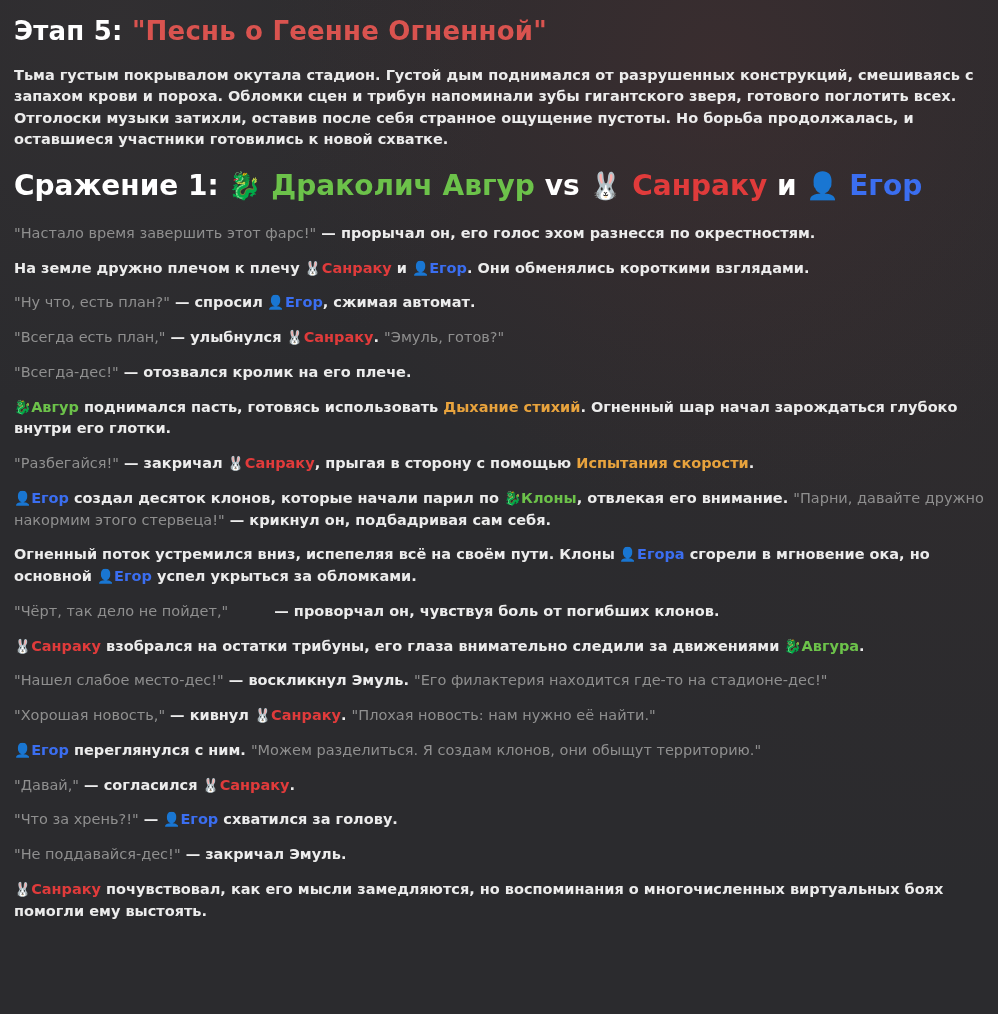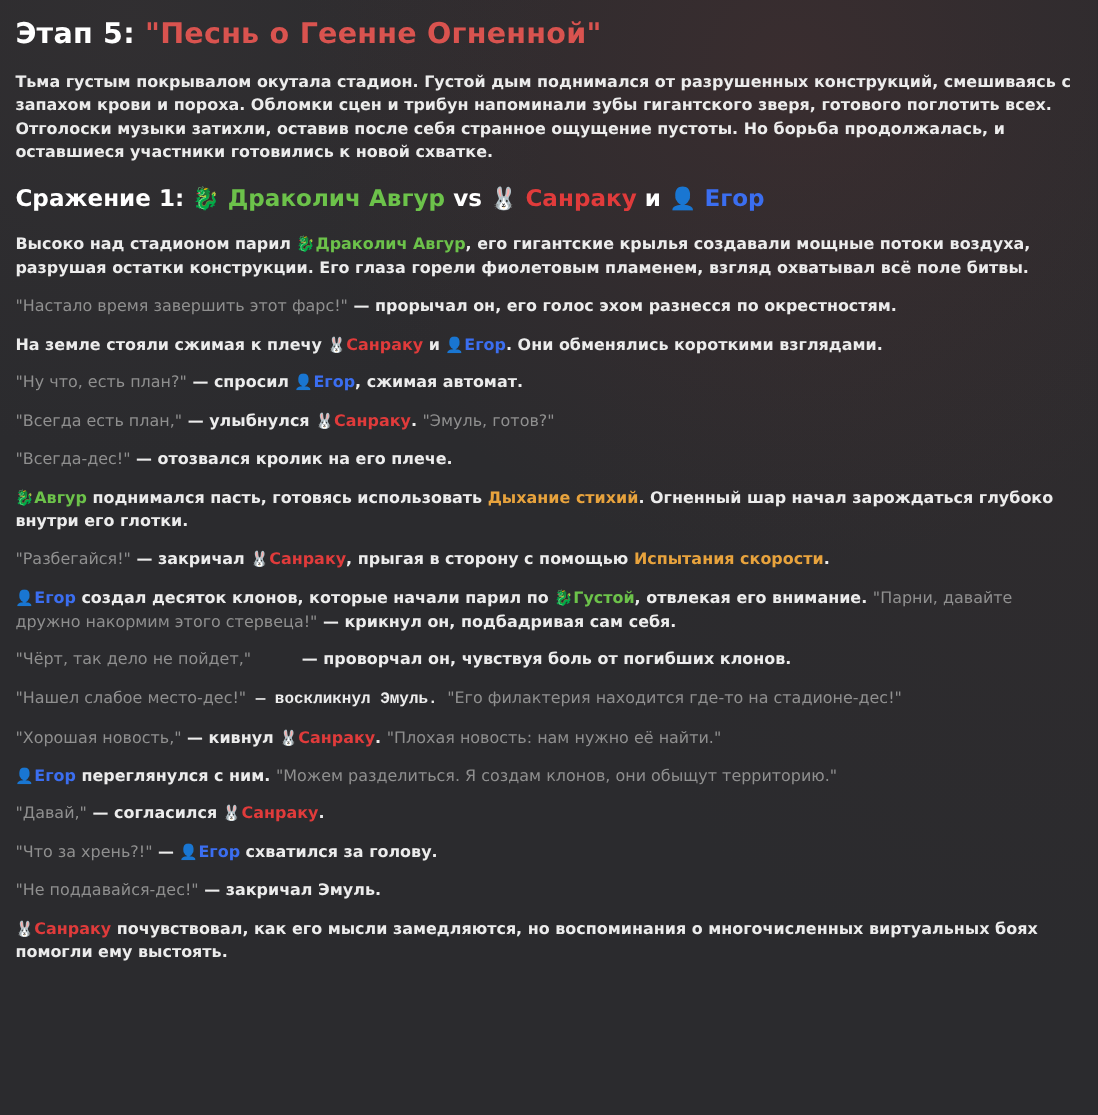--- a/index.html
+++ b/index.html
@@ -35,21 +35,21 @@
   h1.stage-title .title-quote {
     color: #d9534f;
   }
   p.intro {
     margin: 0 0 14px 0;
     font-weight: bold;
     color: #ececec;
     line-height: 1.48;
   }
   h2.battle-title {
-    font-size: 21px;
+    font-size: 28px;
     font-weight: bold;
     margin: 0 0 16px 0;
     color: #ffffff;
   }
   .line {
     margin: 0 0 13px 0;
   }
   .line.bold {
     font-weight: bold;
     color: #ececec;
@@ -87,31 +87,32 @@
     <span class="nm-avgur">Драколич Авгур</span>
     <span class="vs">vs</span>
     <span class="emoji">🐰</span>
     <span class="nm-sanraku">Санраку</span>
     <span class="conj">и</span>
     <span class="emoji">👤</span>
     <span class="nm-egor">Егор</span>
   </h2>
 
   <div id="story-body">
-      <p class="line bold"><span>Высоко над стадионом парил </span><span class="emoji">🐉</span><span class="nm-avgur">Драколич Авгур</span><span>, его гигантские крылья создавали мощные потоки воздуха, разрушая остатки конструкции. Его глаза горели фиолетовым пламенем, взгляд охватывал всё поле битвы.</span></p>
       <p class="line quote"><span class="inline-quote">"Настало время завершить этот фарс!"</span><span style="font-weight: bold; color: rgb(236, 236, 236);"> — прорычал он, его голос эхом разнесся по окрестностям.</span></p>
-      <p class="line bold"><span>На земле стояли сжимая к плечу </span><span class="emoji">🐰</span><span class="nm-sanraku">Санраку</span><span> и </span><span class="emoji">👤</span><span class="nm-egor">Егор</span><span>. Они обменялись короткими взглядами.</span></p>
+      <p class="line bold"><span>На земле дружно плечом к плечу </span><span class="emoji">🐰</span><span class="nm-sanraku">Санраку</span><span> и </span><span class="emoji">👤</span><span class="nm-egor">Егор</span><span>. Они обменялись короткими взглядами.</span></p>
       <p class="line quote"><span class="inline-quote">"Ну что, есть план?"</span><span style="font-weight: bold; color: rgb(236, 236, 236); text-align: right;"> — спросил </span><span class="emoji">👤</span><span class="nm-egor">Егор</span><span style="font-weight: bold; color: rgb(236, 236, 236);">, сжимая автомат.</span></p>
       <p class="line quote"><span class="inline-quote">"Всегда есть план,"</span><span style="font-weight: bold; color: rgb(236, 236, 236);"> — улыбнулся </span><span class="emoji">🐰</span><span class="nm-sanraku">Санраку</span><span style="font-weight: bold; color: rgb(236, 236, 236);">. </span><span class="inline-quote">"Эмуль, готов?"</span></p>
       <p class="line quote"><span class="inline-quote">"Всегда-дес!"</span><span style="font-weight: bold; color: rgb(236, 236, 236);"> — отозвался кролик на его плече.</span></p>
       <p class="line bold"><span class="emoji">🐉</span><span class="nm-avgur">Авгур</span><span> поднимался пасть, готовясь использовать </span><span class="skill">Дыхание стихий</span><span>. Огненный шар начал зарождаться глубоко внутри его глотки.</span></p>
       <p class="line quote"><span class="inline-quote">"Разбегайся!"</span><span style="font-weight: bold; color: rgb(236, 236, 236);"> — закричал </span><span class="emoji">🐰</span><span class="nm-sanraku">Санраку</span><span style="font-weight: bold; color: rgb(236, 236, 236);">, прыгая в сторону с помощью </span><span class="skill">Испытания скорости</span><span style="font-weight: bold; color: rgb(236, 236, 236);">.</span></p>
-      <p class="line bold"><span class="emoji">👤</span><span class="nm-egor">Егор</span><span> создал десяток клонов, которые начали парил по </span><span class="emoji">🐉</span><span class="nm-avgur">Густой</span><span>, отвлекая его внимание. </span><span class="inline-quote">"Парни, давайте дружно накормим этого стервеца!"</span><span> — крикнул он, подбадривая сам себя.</span></p>
+      <p class="line bold"><span class="emoji">👤</span><span class="nm-egor">Егор</span><span> создал десяток клонов, которые начали парил по </span><span class="emoji">🐉</span><span class="nm-avgur">Клоны</span><span>, отвлекая его внимание. </span><span class="inline-quote">"Парни, давайте дружно накормим этого стервеца!"</span><span> — крикнул он, подбадривая сам себя.</span></p>
+      <p class="line bold"><span>Огненный поток устремился вниз, испепеляя всё на своём пути. Клоны </span><span class="emoji">👤</span><span class="nm-egor">Егора</span><span> сгорели в мгновение ока, но основной </span><span class="emoji">👤</span><span class="nm-egor">Егор</span><span> успел укрыться за обломками.</span></p>
       <p class="line quote"><span class="inline-quote">"Чёрт, так дело не пойдет,"</span><span style="font-weight: bold; color: rgb(236, 236, 236); margin-left: 41px;"> — проворчал он, чувствуя боль от погибших клонов.</span></p>
-      <p class="line quote"><span class="inline-quote">"Нашел слабое место-дес!"</span><span style="font-weight: bold; color: rgb(236, 236, 236); font-family: Liberation Mono, monospace;"> — воскликнул Эмуль. </span><span class="inline-quote">"Его филактерия находится где-то на стадионе-дес!"</span></p>
+      <p class="line bold"><span class="emoji">🐰</span><span class="nm-sanraku">Санраку</span><span> взобрался на остатки трибуны, его глаза внимательно следили за движениями </span><span class="emoji">🐉</span><span class="nm-avgur">Авгура</span><span>.</span></p>
+      <p class="line quote"><span class="inline-quote">"Нашел слабое место-дес!"</span><span style="font-weight: bold; color: rgb(236, 236, 236);"> — воскликнул Эмуль. </span><span class="inline-quote">"Его филактерия находится где-то на стадионе-дес!"</span></p>
       <p class="line quote"><span class="inline-quote">"Хорошая новость,"</span><span style="font-weight: bold; color: rgb(236, 236, 236);"> — кивнул </span><span class="emoji">🐰</span><span class="nm-sanraku">Санраку</span><span style="font-weight: bold; color: rgb(236, 236, 236);">. </span><span class="inline-quote">"Плохая новость: нам нужно её найти."</span></p>
       <p class="line bold"><span class="emoji">👤</span><span class="nm-egor">Егор</span><span> переглянулся с ним. </span><span class="inline-quote">"Можем разделиться. Я создам клонов, они обыщут территорию."</span></p>
       <p class="line quote"><span class="inline-quote">"Давай,"</span><span style="font-weight: bold; color: rgb(236, 236, 236);"> — согласился </span><span class="emoji">🐰</span><span class="nm-sanraku">Санраку</span><span style="font-weight: bold; color: rgb(236, 236, 236);">.</span></p>
       <p class="line quote"><span class="inline-quote">"Что за хрень?!"</span><span style="font-weight: bold; color: rgb(236, 236, 236);"> — </span><span class="emoji">👤</span><span class="nm-egor">Егор</span><span style="font-weight: bold; color: rgb(236, 236, 236);"> схватился за голову.</span></p>
       <p class="line quote"><span class="inline-quote">"Не поддавайся-дес!"</span><span style="font-weight: bold; color: rgb(236, 236, 236);"> — закричал Эмуль.</span></p>
       <p class="line bold"><span class="emoji">🐰</span><span class="nm-sanraku">Санраку</span><span> почувствовал, как его мысли замедляются, но воспоминания о многочисленных виртуальных боях помогли ему выстоять.</span></p>
     </div>
 
 </div>
 

